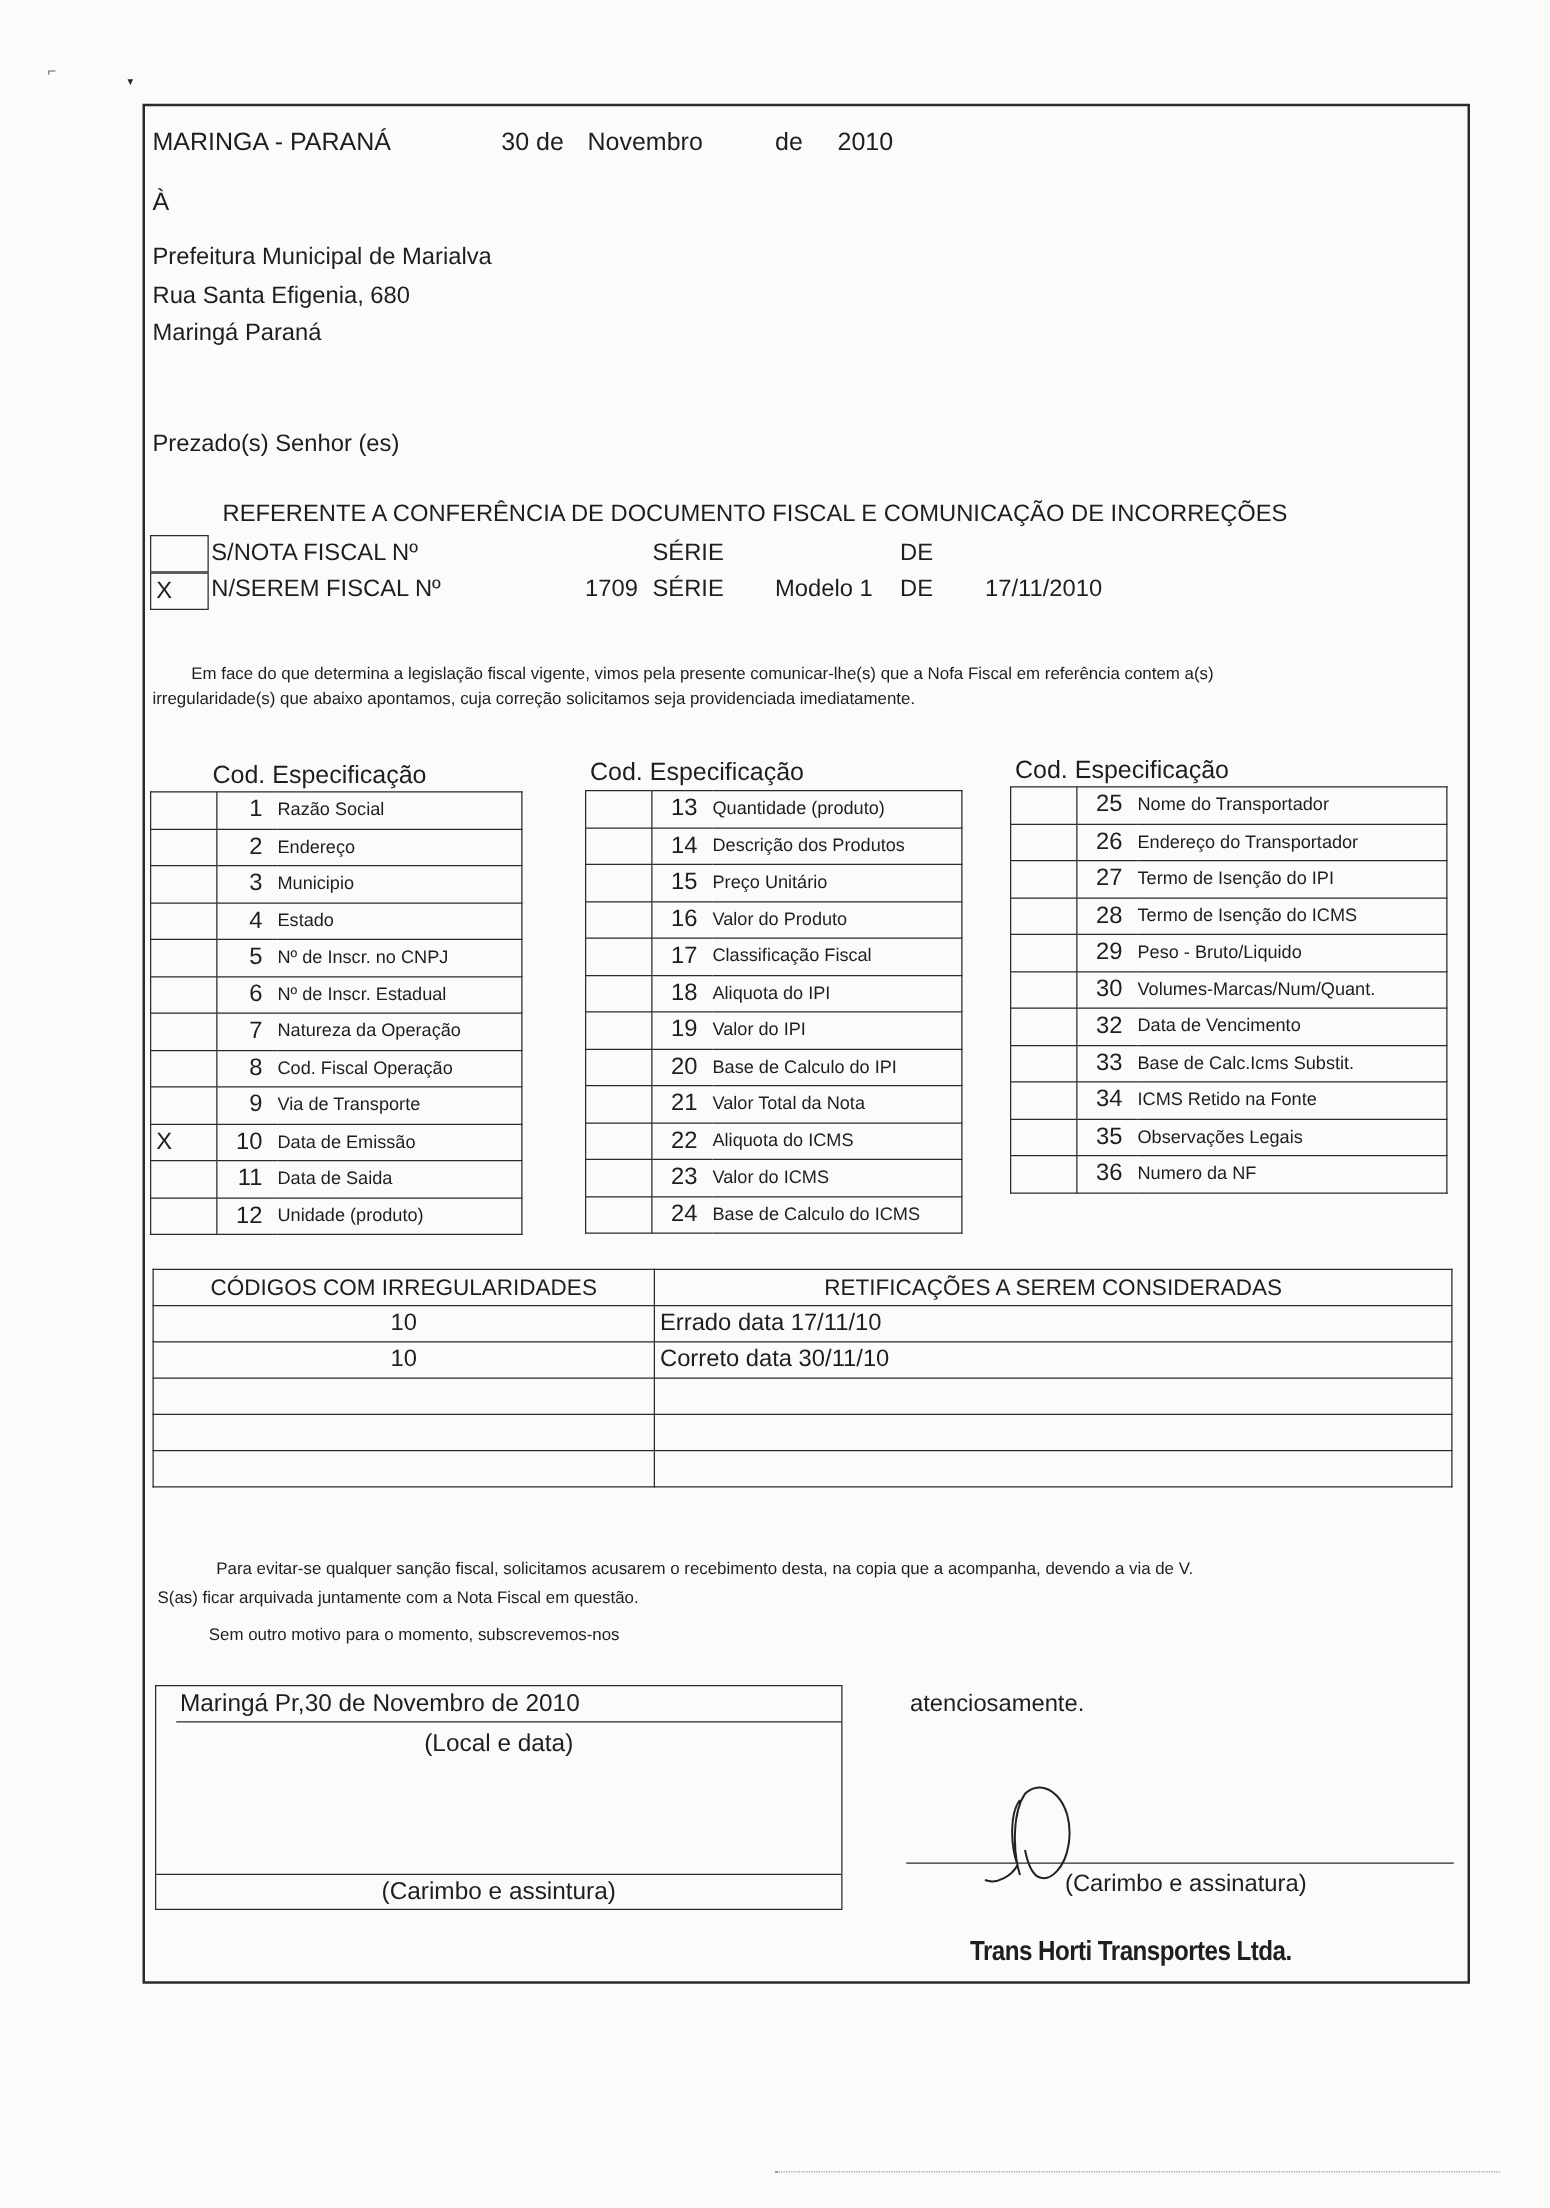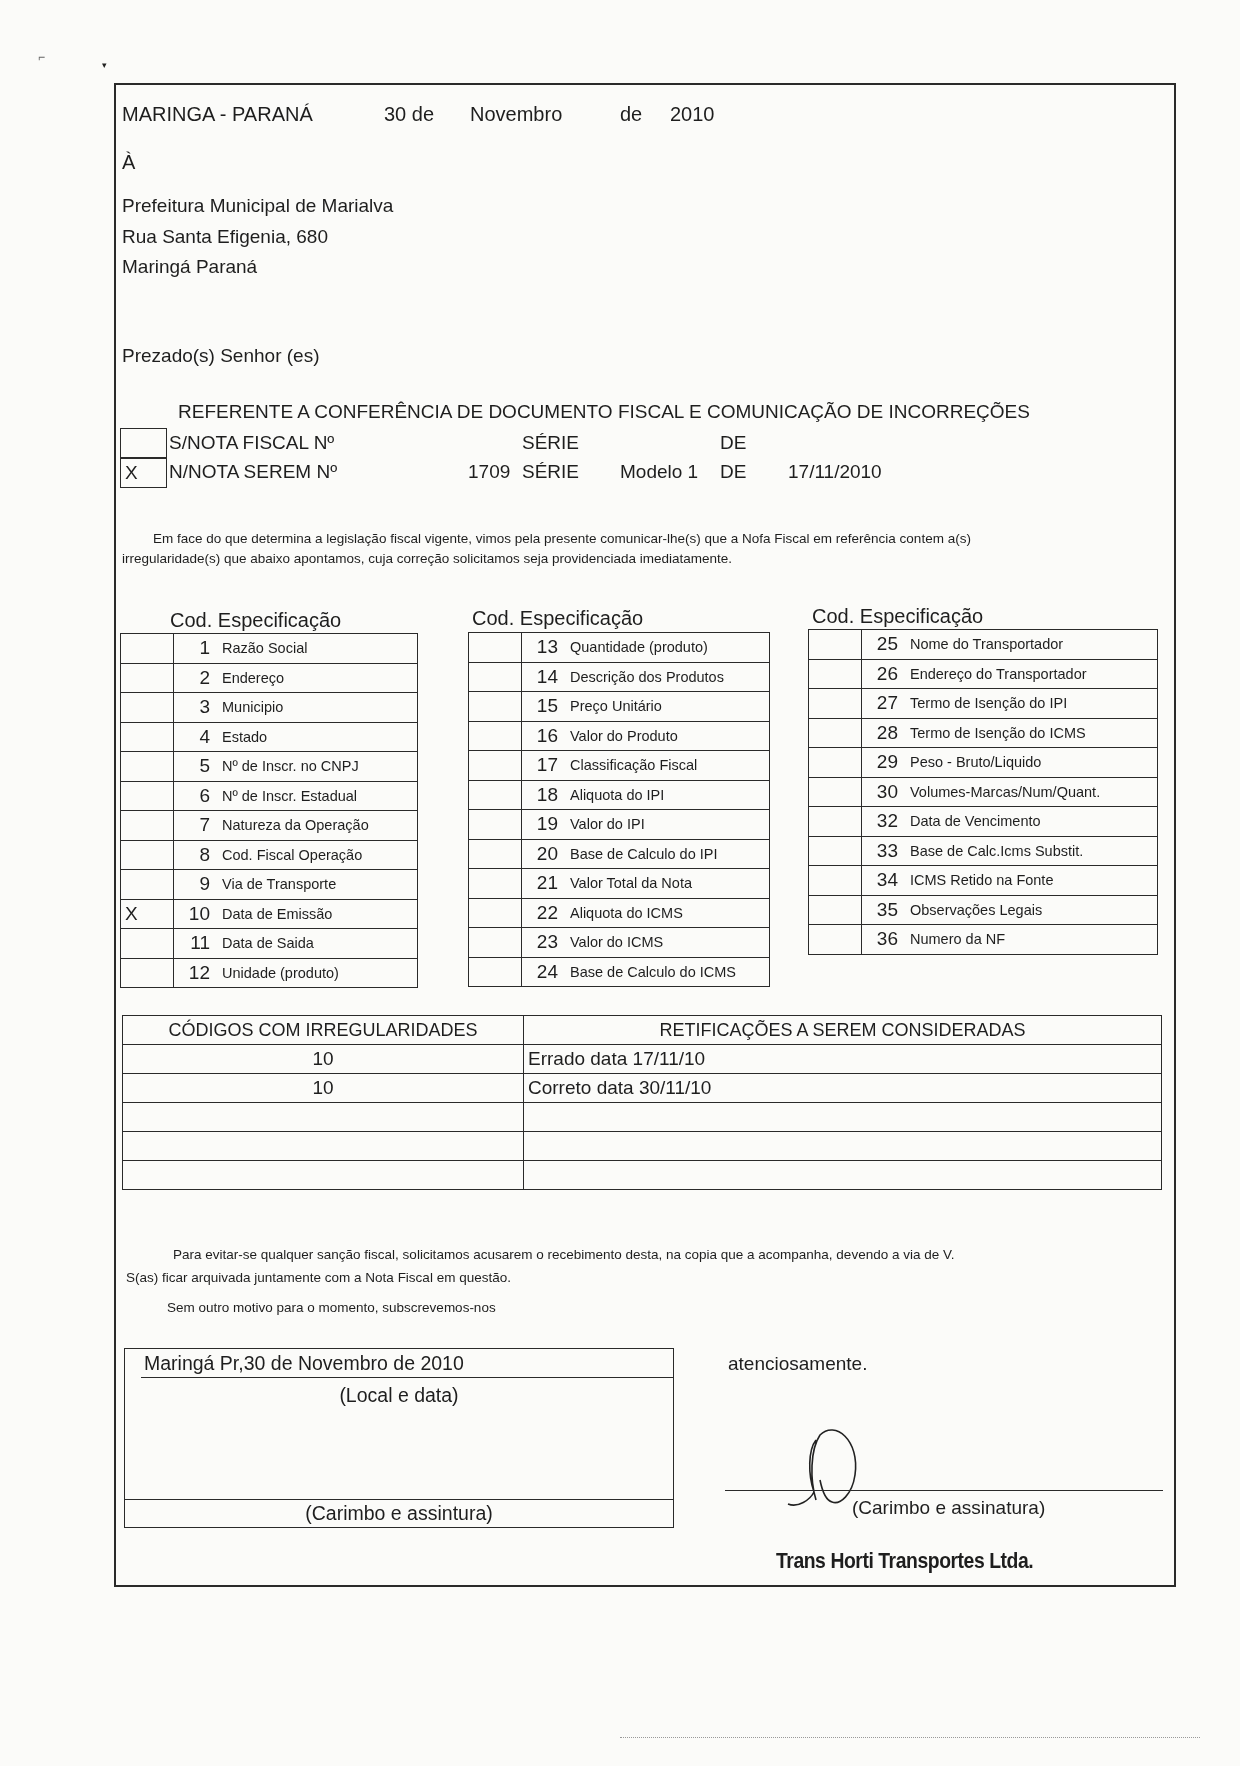--- a/index.html
+++ b/index.html
@@ -46,41 +46,41 @@
   </style>
 </head>
 <body>
 
 <div class="scan-mark" style="left:38px;top:50px;">⌐</div>
 <div class="scan-mark" style="left:102px;top:60px;font-size:9px;color:#222;">▾</div>
 
 <div class="frame"></div>
 
 <div class="abs t20" style="left:122px;top:103px;">MARINGA - PARANÁ</div>
-<div class="abs t20" style="left:384px;top:103px;">30 de</div>
+<div class="abs t20" style="left:401px;top:103px;">30 de</div>
 <div class="abs t20" style="left:470px;top:103px;">Novembro</div>
 <div class="abs t20" style="left:620px;top:103px;">de</div>
 <div class="abs t20" style="left:670px;top:103px;">2010</div>
 
 <div class="abs t20" style="left:122px;top:151px;">À</div>
 <div class="abs t19" style="left:122px;top:195px;">Prefeitura Municipal de Marialva</div>
 <div class="abs t19" style="left:122px;top:226px;">Rua Santa Efigenia, 680</div>
 <div class="abs t19" style="left:122px;top:256px;">Maringá Paraná</div>
 
 <div class="abs t19" style="left:122px;top:345px;">Prezado(s) Senhor (es)</div>
 
 <div class="abs t19" style="left:178px;top:401px;">REFERENTE A CONFERÊNCIA DE DOCUMENTO FISCAL E COMUNICAÇÃO DE INCORREÇÕES</div>
 
 <div class="chk" style="left:120px;top:428px;"></div>
 <div class="abs t19" style="left:169px;top:432px;">S/NOTA FISCAL Nº</div>
 <div class="abs t19" style="left:522px;top:432px;">SÉRIE</div>
 <div class="abs t19" style="left:720px;top:432px;">DE</div>
 
 <div class="chk" style="left:120px;top:458px;">X</div>
-<div class="abs t19" style="left:169px;top:461px;">N/NOTA SEREM Nº</div>
+<div class="abs t19" style="left:169px;top:461px;">N/SEREM FISCAL Nº</div>
 <div class="abs t19" style="left:468px;top:461px;">1709</div>
 <div class="abs t19" style="left:522px;top:461px;">SÉRIE</div>
 <div class="abs t19" style="left:620px;top:461px;">Modelo 1</div>
 <div class="abs t19" style="left:720px;top:461px;">DE</div>
 <div class="abs t19" style="left:788px;top:461px;">17/11/2010</div>
 
 <div class="abs t13" style="left:153px;top:531px;">Em face do que determina a legislação fiscal vigente, vimos pela presente comunicar-lhe(s) que a Nofa Fiscal em referência contem a(s)</div>
 <div class="abs t13" style="left:122px;top:551px;">irregularidade(s) que abaixo apontamos, cuja correção solicitamos seja providenciada imediatamente.</div>
 
 <div class="spec-head" style="left:170px;top:609px;">Cod. Especificação</div>

